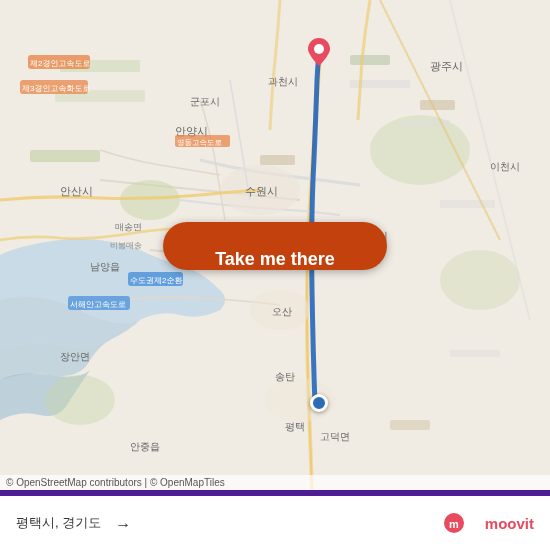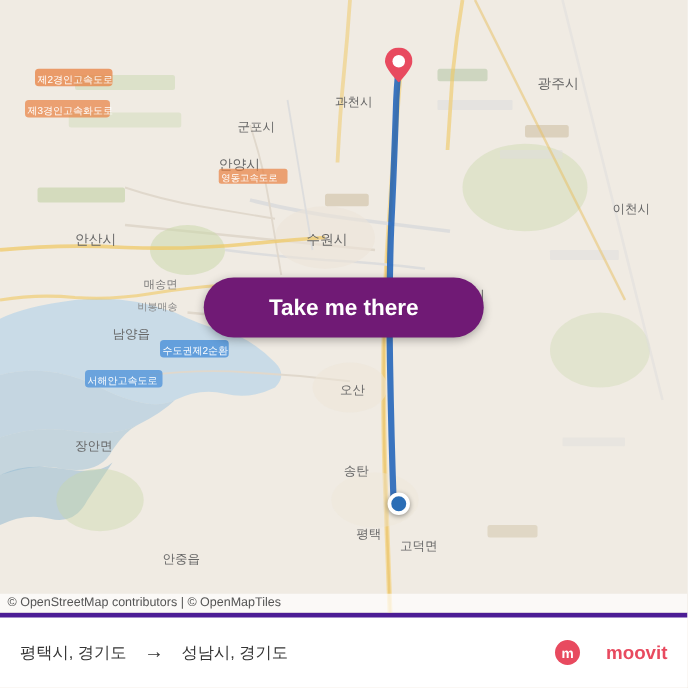--- a/index.html
+++ b/index.html
@@ -27,29 +27,29 @@
       position: absolute;
       top: 0; left: 0;
     }
 
     #take-me-there-btn {
       position: absolute;
       top: 222px;
       left: 163px;
       width: 224px;
       height: 48px;
-      background-color: #701a75;
+      background-color: #c2410c;
       color: white;
       border: none;
       border-radius: 24px;
       font-size: 18px;
       font-weight: 600;
       cursor: pointer;
       display: flex;
-      align-items: center;
+      align-items: flex-end;
       justify-content: center;
       box-shadow: 0 2px 8px rgba(0,0,0,0.3);
       z-index: 10;
     }
 
     
     #map-attribution {
       position: absolute;
       bottom: 0;
       left: 0;
@@ -63,21 +63,21 @@
 
     
     #bottom-bar {
       width: 550px;
       height: 60px;
       background: white;
       display: flex;
       align-items: center;
       justify-content: space-between;
       padding: 0 16px;
-      border-top: 4px solid #4c1d95;
+      border-top: 6px solid #4c1d95;
     }
 
     .location-text {
       font-size: 13px;
       color: #333;
       font-family: 'Arial', sans-serif;
     }
 
     .arrow-icon {
       font-size: 16px;
@@ -249,21 +249,20 @@
 
   <div id="map-attribution">
     <span>© OpenStreetMap contributors | © OpenMapTiles</span>
   </div>
 </div>
 
 <div id="bottom-bar">
   <div style="display:flex; align-items:center; gap:6px;">
     <span class="location-text">평택시, 경기도</span>
     <span class="arrow-icon">→</span>
-    <span class="location-text">성남시, 경기도</span>
   </div>
   <div class="moovit-logo">
     <svg width="22" height="22" viewBox="0 0 22 22">
       <circle cx="11" cy="11" r="10" fill="#e84a5f"></circle>
       <text x="11" y="15.5" font-size="11" fill="white" text-anchor="middle" font-family="Arial" font-weight="bold">m</text>
     </svg>
     <span class="moovit-logo-text">moovit</span>
   </div>
 </div>
 

